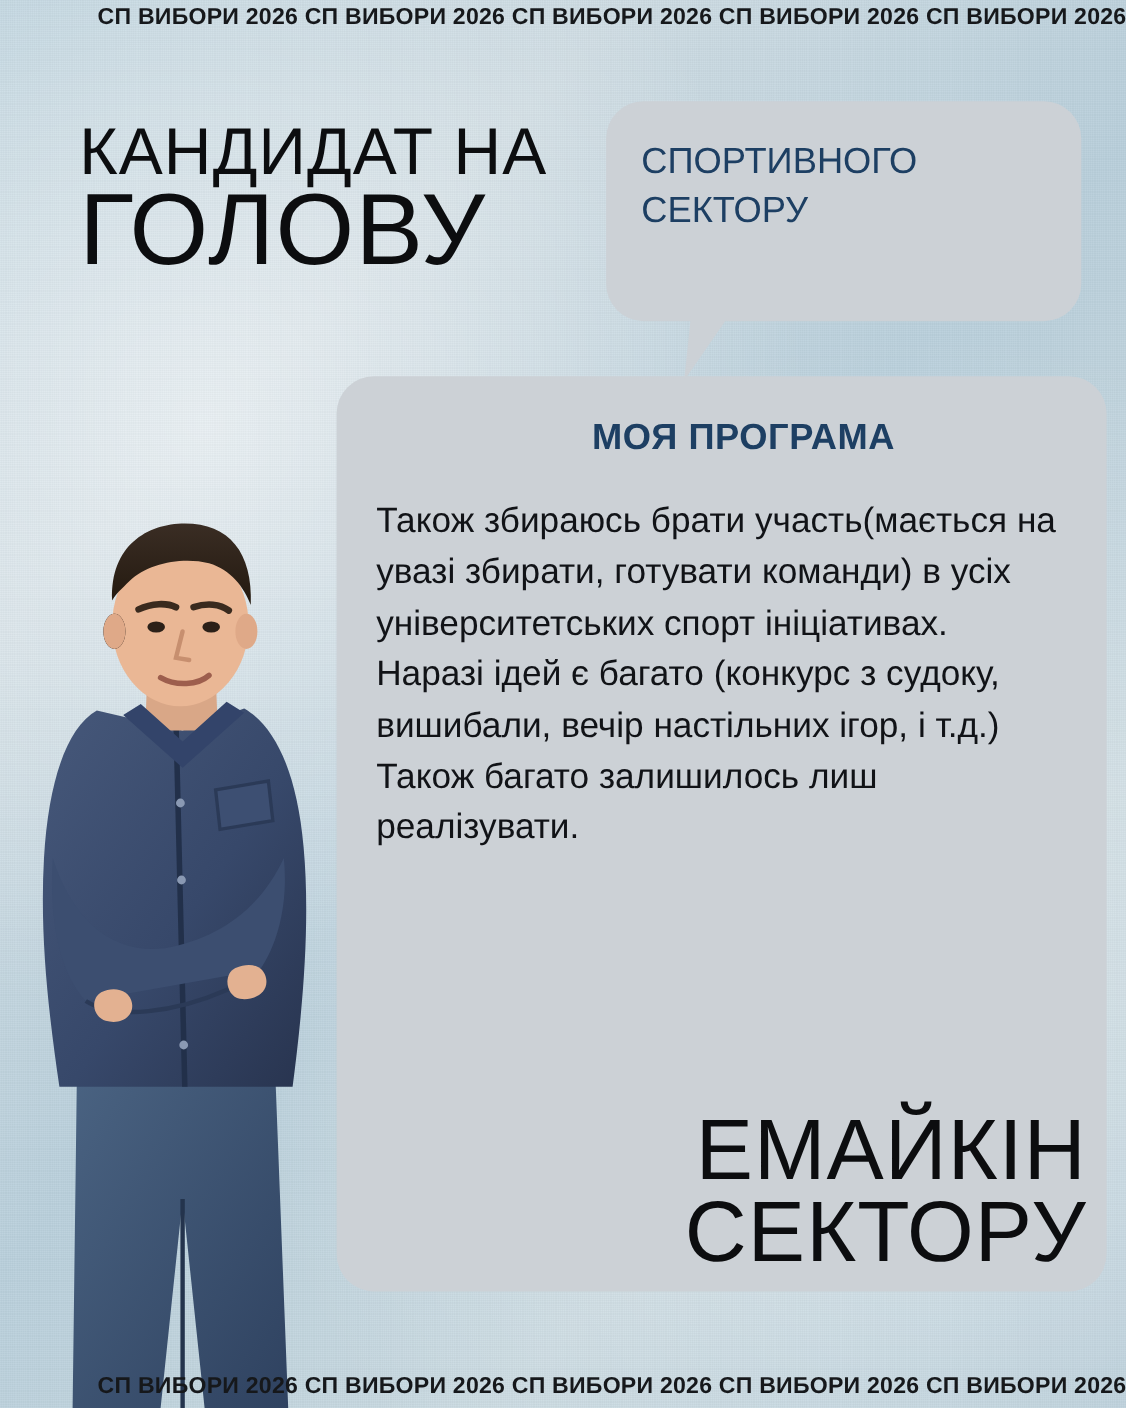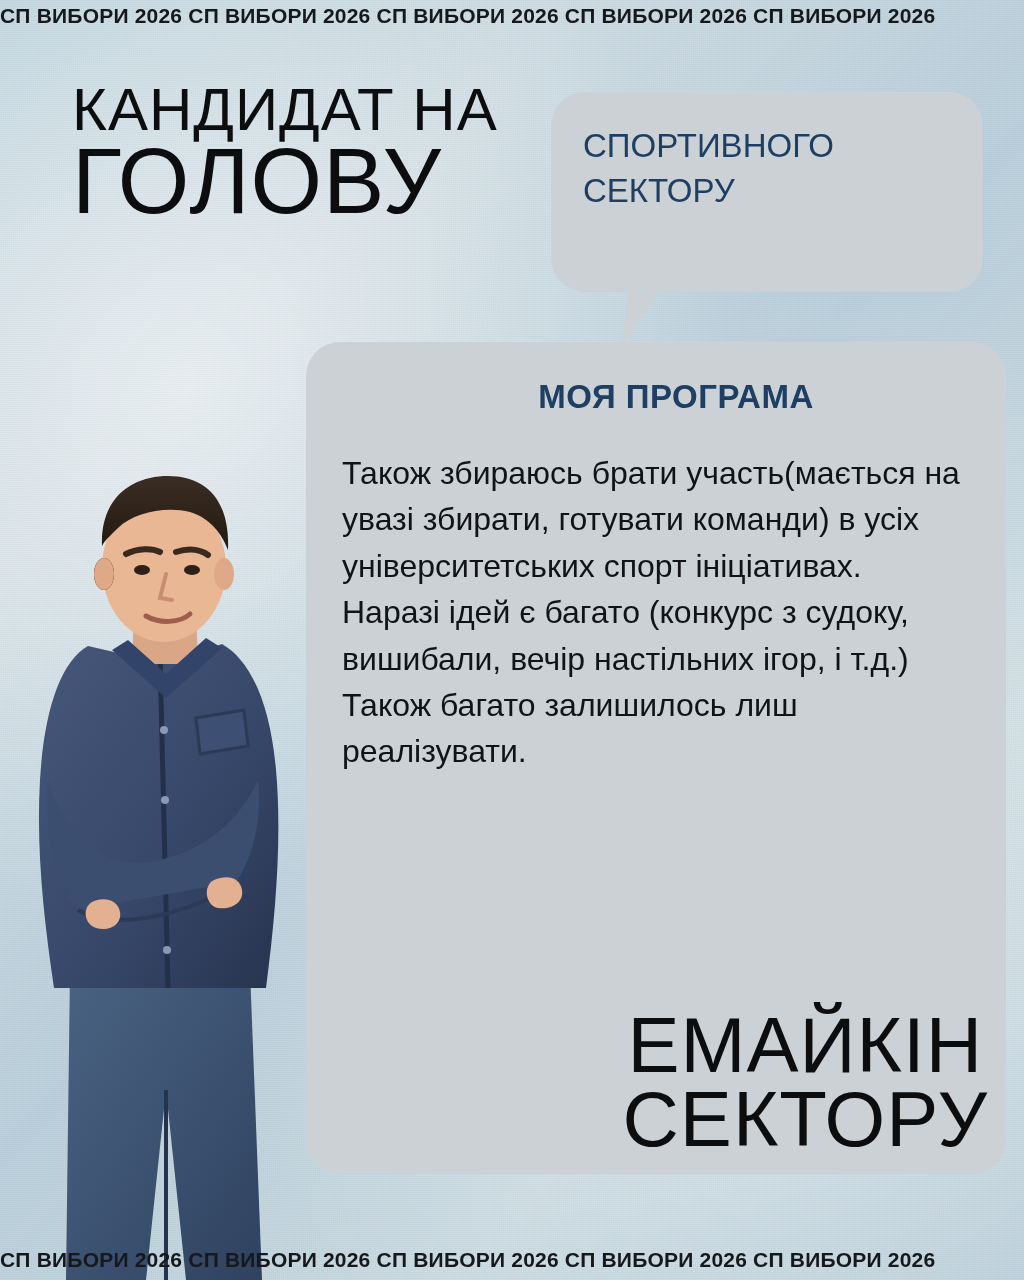--- a/index.html
+++ b/index.html
@@ -39,40 +39,41 @@
   .ticker {
     position: absolute;
     left: 0;
     width: 1024px;
     font-size: 21px;
     font-weight: 700;
     letter-spacing: .2px;
     color: #16181b;
     white-space: nowrap;
     overflow: hidden;
-    text-align: left;
+    text-align: right;
     z-index: 6;
   }
   .ticker-top { top: 4px; }
   .ticker-bottom { bottom: 8px; }
 
   
   .headline {
     position: absolute;
     left: 72px;
     top: 82px;
     z-index: 5;
     line-height: .92;
     color: #0c0d0f;
   }
   .headline .line1 {
     font-size: 60px;
     font-weight: 400;
     letter-spacing: 1px;
     display: block;
+    margin-top: 28px;
   }
   .headline .line2 {
     font-size: 92px;
     font-weight: 400;
     letter-spacing: 1px;
     display: block;
     margin-top: 2px;
   }
 
   
@@ -140,21 +141,21 @@
     line-height: 1.45;
     color: #111317;
     font-weight: 400;
   }
   .card-body p { margin: 0; }
 
   .candidate-name {
     position: absolute;
     right: 18px;
     bottom: 18px;
-    text-align: center;
+    text-align: right;
     line-height: .95;
     color: #0c0d0f;
     font-size: 78px;
     font-weight: 400;
     letter-spacing: 1px;
     z-index: 4;
   }
   .candidate-name span { display: block; }
 
   

